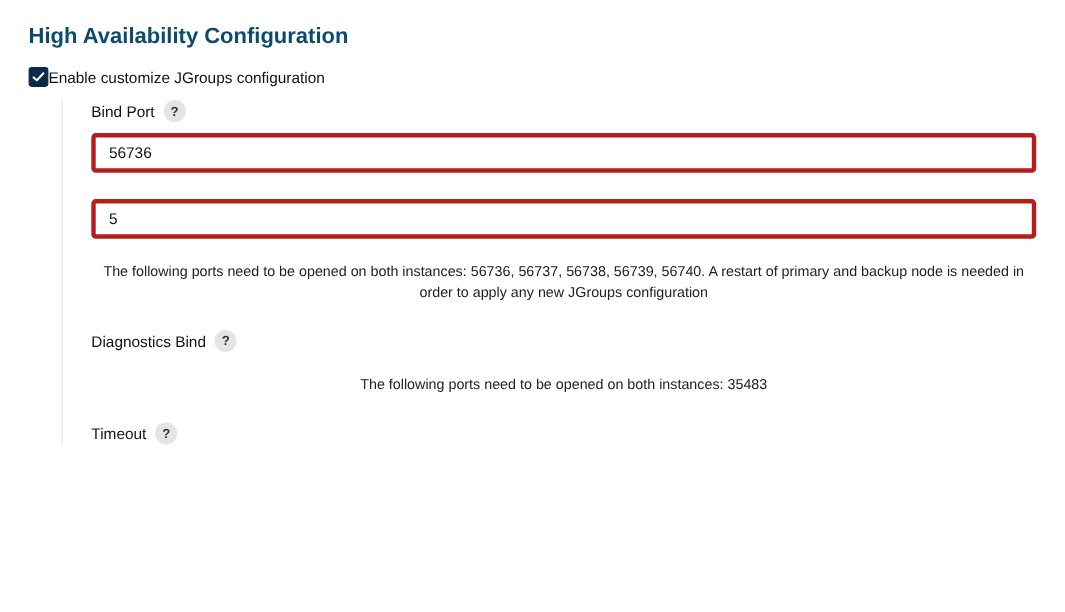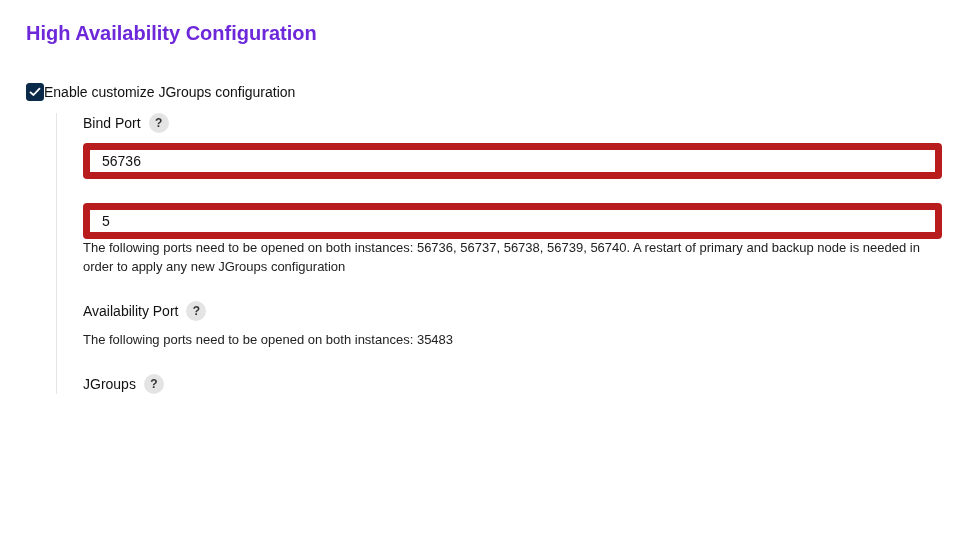--- a/index.html
+++ b/index.html
@@ -9,22 +9,22 @@
     width: 968px;
     height: 556px;
     overflow: hidden;
   }
   .page {
     padding: 22px 26px 0 26px;
   }
   h2.title {
     font-size: 20px;
     font-weight: 700;
-    color: #6d28d9;
-    margin-bottom: 38px;
+    color: #0c4a6e;
+    margin-bottom: 16px;
   }
   .enable-row {
     display: flex;
     align-items: center;
     margin-bottom: 12px;
   }
   .checkbox {
     width: 18px;
     height: 18px;
     background: #0b2a4a;
@@ -75,32 +75,33 @@
     font-weight: 600;
     display: flex;
     align-items: center;
     justify-content: center;
     cursor: pointer;
   }
   .text-input {
     display: block;
     width: 100%;
     height: 36px;
-    border: 7px solid #b91c1c;
+    border: 4px solid #b91c1c;
     border-radius: 4px;
     padding: 0 12px;
     font-size: 14px;
     color: #111;
     background: #fff;
   }
   .help-text {
     font-size: 13px;
     color: #222;
     line-height: 1.45;
-    margin-top: 0;
+    margin-top: 21px;
+    text-align: center;
   }
   .inner {
     margin-left: 26px;
   }
 </style>
 </head>
 <body>
 
 <div class="page">
   <h2 class="title">High Availability Configuration</h2>
@@ -124,27 +125,27 @@
       <input class="text-input" type="text" value="56736" style="">
     </div>
 
     <div class="field-group inner">
       <input class="text-input" type="text" value="5" style="">
       <div class="help-text">The following ports need to be opened on both instances: 56736, 56737, 56738, 56739, 56740. A restart of primary and backup node is needed in order to apply any new JGroups configuration</div>
     </div>
 
     <div class="field-group inner">
       <div class="field-label-row">
-        <span class="field-label">Availability Port</span>
+        <span class="field-label">Diagnostics Bind</span>
         <span class="help-badge">?</span>
       </div>
       <div class="help-text">The following ports need to be opened on both instances: 35483</div>
     </div>
 
     <div class="field-group inner" style="padding-bottom:0;">
       <div class="field-label-row">
-        <span class="field-label">JGroups</span>
+        <span class="field-label">Timeout</span>
         <span class="help-badge">?</span>
       </div>
     </div>
 
   </div>
 </div>
 
 </body></html>

